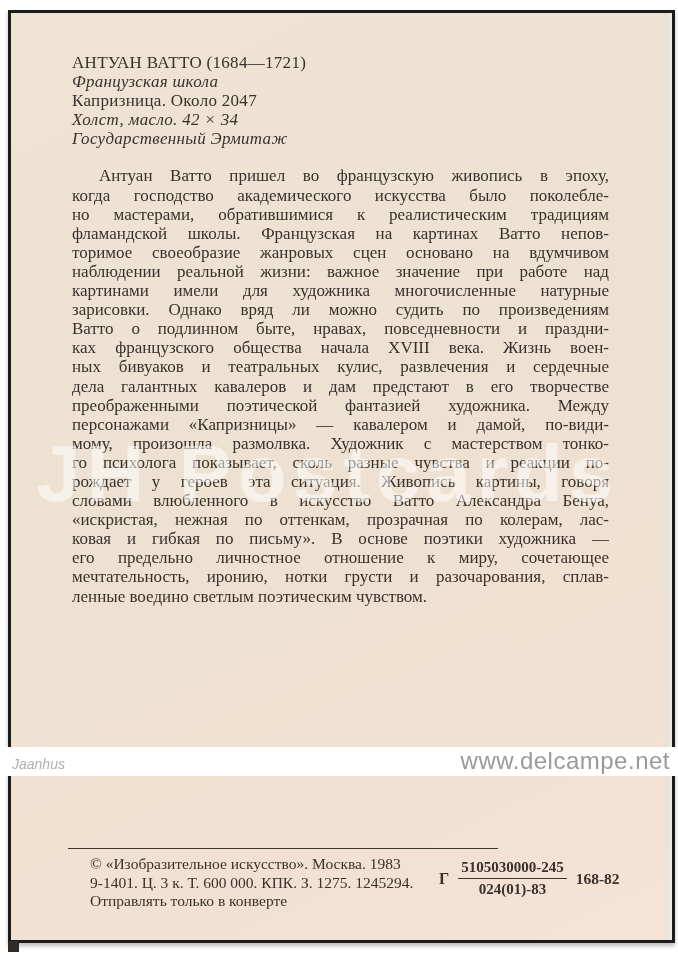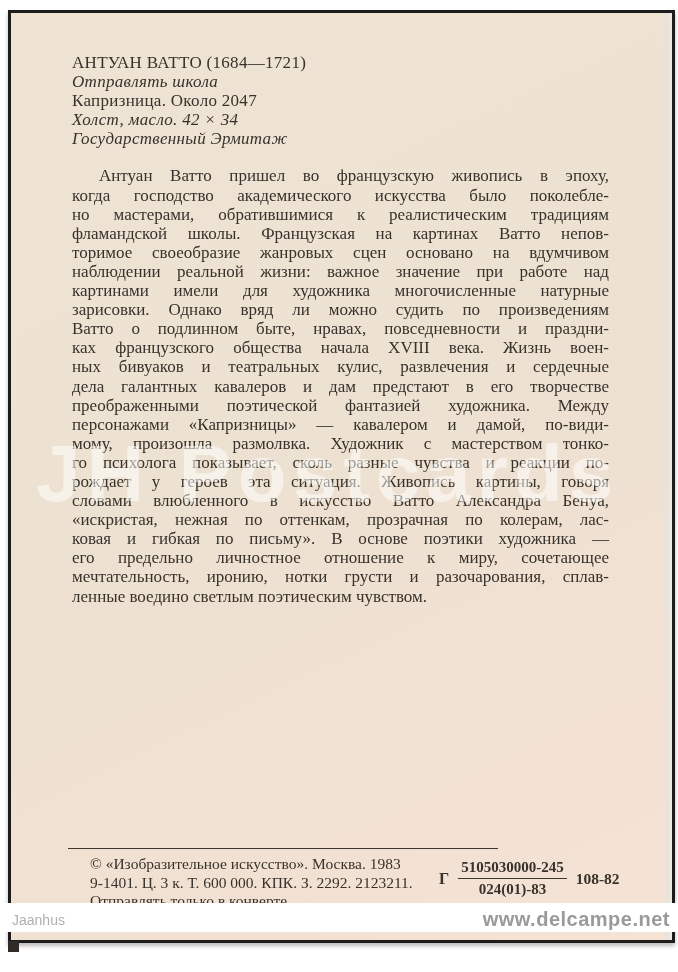--- a/index.html
+++ b/index.html
@@ -3,21 +3,21 @@
 <meta charset="utf-8">
 <style>
   html, body {
     margin: 0; padding: 0;
     width: 678px; height: 972px;
     background: #ffffff;
     font-family: "Liberation Serif", serif;
     overflow: hidden;
     position: relative;
   }
-  .stage { position: absolute; inset: 0; width: 678px; height: 932px; }
+  .stage { position: absolute; inset: 0; width: 678px; height: 776px; }
 
   
   .card {
     position: absolute;
     left: 8px; top: 10px;
     width: 667px; height: 933px;
     box-sizing: border-box;
     border: 3px solid #1c1c1c;
     background: linear-gradient(155deg, #efe3d4 0%, #ede1d1 45%, #f2e1d2 80%, #f5e3d5 100%);
     box-shadow: 0 3px 4px rgba(70,58,50,0.35);
@@ -83,41 +83,41 @@
 
   
   .footer {
     position: absolute; left: 0; bottom: 0;
     width: 678px; height: 29px;
     background: #ffffff;
   }
   .wm-left {
     position: absolute; left: 12px; bottom: 4px;
     font-family: "Liberation Sans", sans-serif;
-    font-size: 14px; color: #b0b0ae;
+    font-size: 14px; color: #b0b0ae; font-style: italic;
   }
   .wm-right {
     position: absolute; right: 8px; bottom: 1px;
     font-family: "Liberation Sans", sans-serif;
-    font-weight: bold;
-    font-size: 20px; color: #9a9a98;
+    font-weight: normal;
+    font-size: 24px; color: #9a9a98;
     letter-spacing: 0.5px;
   }
 </style>
 </head>
 <body>
 
 <div class="stage">
 
   <div class="card">
     <div class="edge-strip"></div>
 
     <div class="content">
       <div class="hline">АНТУАН ВАТТО (1684—1721)</div>
-      <div class="hline it">Отправлять школа</div>
+      <div class="hline it">Французская школа</div>
       <div class="hline">Капризница. Около 2047</div>
       <div class="hline it">Холст, масло. 42 × 34</div>
       <div class="hline it">Государственный Эрмитаж</div>
 
       <div class="para">
         <div class="jline indent">Антуан Ватто пришел во французскую живопись в эпоху,</div>
         <div class="jline">когда господство академического искусства было поколебле-</div>
         <div class="jline">но мастерами, обратившимися к реалистическим традициям</div>
         <div class="jline">фламандской школы. Французская на картинах Ватто непов-</div>
         <div class="jline">торимое своеобразие жанровых сцен основано на вдумчивом</div>
@@ -139,31 +139,31 @@
         <div class="jline">его предельно личностное отношение к миру, сочетающее</div>
         <div class="jline">мечтательность, иронию, нотки грусти и разочарования, сплав-</div>
         <div class="plain">ленные воедино светлым поэтическим чувством.</div>
       </div>
     </div>
 
     <div class="rule"></div>
 
     <div class="imprint-left">
       <div>© «Изобразительное искусство». Москва. 1983</div>
-      <div>9-1401. Ц. 3 к. Т. 600 000. КПК. З. 2292. 2123211.</div>
+      <div>9-1401. Ц. 3 к. Т. 600 000. КПК. З. 1275. 1245294.</div>
       <div>Отправлять только в конверте</div>
     </div>
 
     <div class="imprint-right">
       <span class="series-letter">Г</span>
       <span class="fraction">
         <span class="num" style="display:block">5105030000-245</span>
         <span class="den" style="display:block">024(01)-83</span>
       </span>
-      <span class="code-suffix">108-82</span>
+      <span class="code-suffix">168-82</span>
     </div>
   </div>
 
   <div class="chip"></div>
 
   <div class="wm-center">JH Postcards</div>
 
   <div class="footer">
     <div class="wm-left">Jaanhus</div>
     <div class="wm-right">www.delcampe.net</div>

